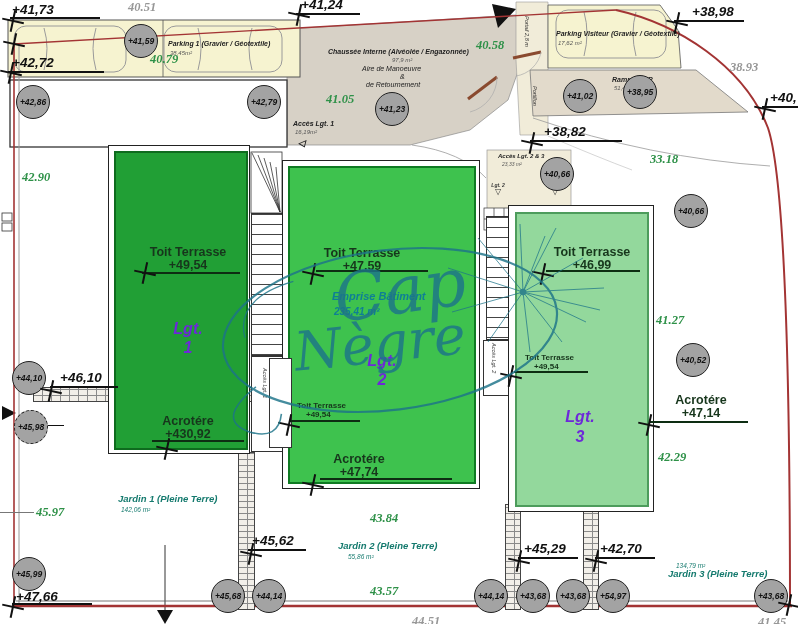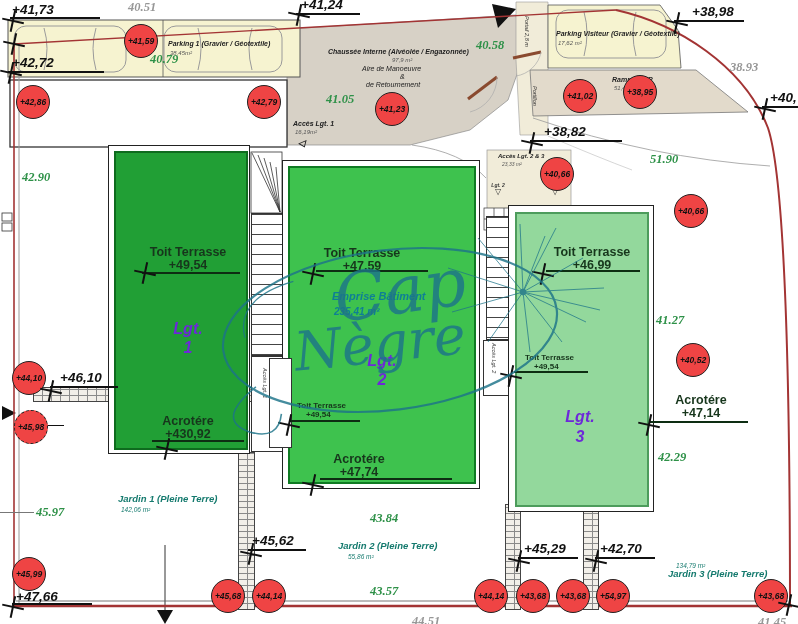--- a/index.html
+++ b/index.html
@@ -5,21 +5,21 @@
   html,body{margin:0;padding:0;background:#fff;}
   #plan{position:relative;width:798px;height:624px;background:#fff;overflow:hidden;
         font-family:"Liberation Sans",sans-serif;}
   svg{position:absolute;left:0;top:0;}
   
   .tick{position:absolute;width:22px;height:22px;transform:rotate(12deg);z-index:33;pointer-events:none;}
   .tick::before{content:"";position:absolute;left:50%;top:0;bottom:0;width:2.2px;background:#111;transform:translateX(-50%);}
   .tick::after{content:"";position:absolute;top:50%;left:0;right:0;height:2.2px;background:#111;transform:translateY(-50%);}
   .rule{position:absolute;height:2px;background:#111;z-index:31;}
   .lvl{position:absolute;font:italic 700 13.5px "Liberation Sans",sans-serif;color:#111;white-space:nowrap;z-index:32;}
-  .spot{position:absolute;width:32px;height:32px;border:1.3px solid #222;border-radius:50%;background:#ef4444;
+  .spot{position:absolute;width:32px;height:32px;border:1.3px solid #222;border-radius:50%;background:#a3a3a3;
         display:flex;align-items:center;justify-content:center;
         font:italic 700 8.5px "Liberation Sans",sans-serif;color:#111;z-index:32;white-space:nowrap;}
   .spot.dashed{border-style:dashed;}
   .terr{position:absolute;font:italic 700 12.5px "Liberation Serif",serif;color:#2e9148;z-index:30;white-space:nowrap;}
   .dim{position:absolute;font:italic 700 12.5px "Liberation Serif",serif;color:#979797;z-index:30;white-space:nowrap;}
   .zlabel{position:absolute;font:italic 700 7px "Liberation Sans",sans-serif;color:#222;z-index:30;white-space:nowrap;}
   .zarea{position:absolute;font:italic 6px "Liberation Sans",sans-serif;color:#555;z-index:30;white-space:nowrap;}
   .jardin{position:absolute;font:italic 700 9.5px "Liberation Sans",sans-serif;color:#157a6e;z-index:30;white-space:nowrap;}
   .jarea{position:absolute;font:italic 6.5px "Liberation Sans",sans-serif;color:#157a6e;z-index:30;white-space:nowrap;}
   .broof{position:absolute;font:700 12.5px "Liberation Sans",sans-serif;color:#17361c;text-align:center;z-index:30;white-space:nowrap;}
@@ -263,21 +263,21 @@
   <div class="spot" style="left:252px;top:579px;">+44,14</div>
   <div class="spot" style="left:474px;top:579px;">+44,14</div>
   <div class="spot" style="left:516px;top:579px;">+43,68</div>
   <div class="spot" style="left:556px;top:579px;">+43,68</div>
   <div class="spot" style="left:596px;top:579px;">+54,97</div>
   <div class="spot" style="left:754px;top:579px;">+43,68</div>
 
   <div class="terr" style="left:126px;top:52px;margin-left:24px;">40.79</div>
   <div class="terr" style="left:294px;top:92px;margin-left:32px;">41.05</div>
   <div class="terr" style="left:476px;top:38px;">40.58</div>
-  <div class="terr" style="left:650px;top:152px;">51.90</div>
+  <div class="terr" style="left:650px;top:152px;">33.18</div>
   <div class="terr" style="left:22px;top:170px;">42.90</div>
   <div class="terr" style="left:656px;top:313px;">41.27</div>
   <div class="terr" style="left:658px;top:450px;">42.29</div>
   <div class="terr" style="left:370px;top:511px;">43.84</div>
   <div class="terr" style="left:370px;top:584px;">43.57</div>
   <div class="terr" style="left:36px;top:505px;">45.97</div>
   <div class="rule" style="left:0px;top:512px;width:34px;height:1px;background:#777;"></div>
 
   <div class="dim" style="left:128px;top:0px;">40.51</div>
   <div class="dim" style="left:730px;top:60px;">38.93</div>

